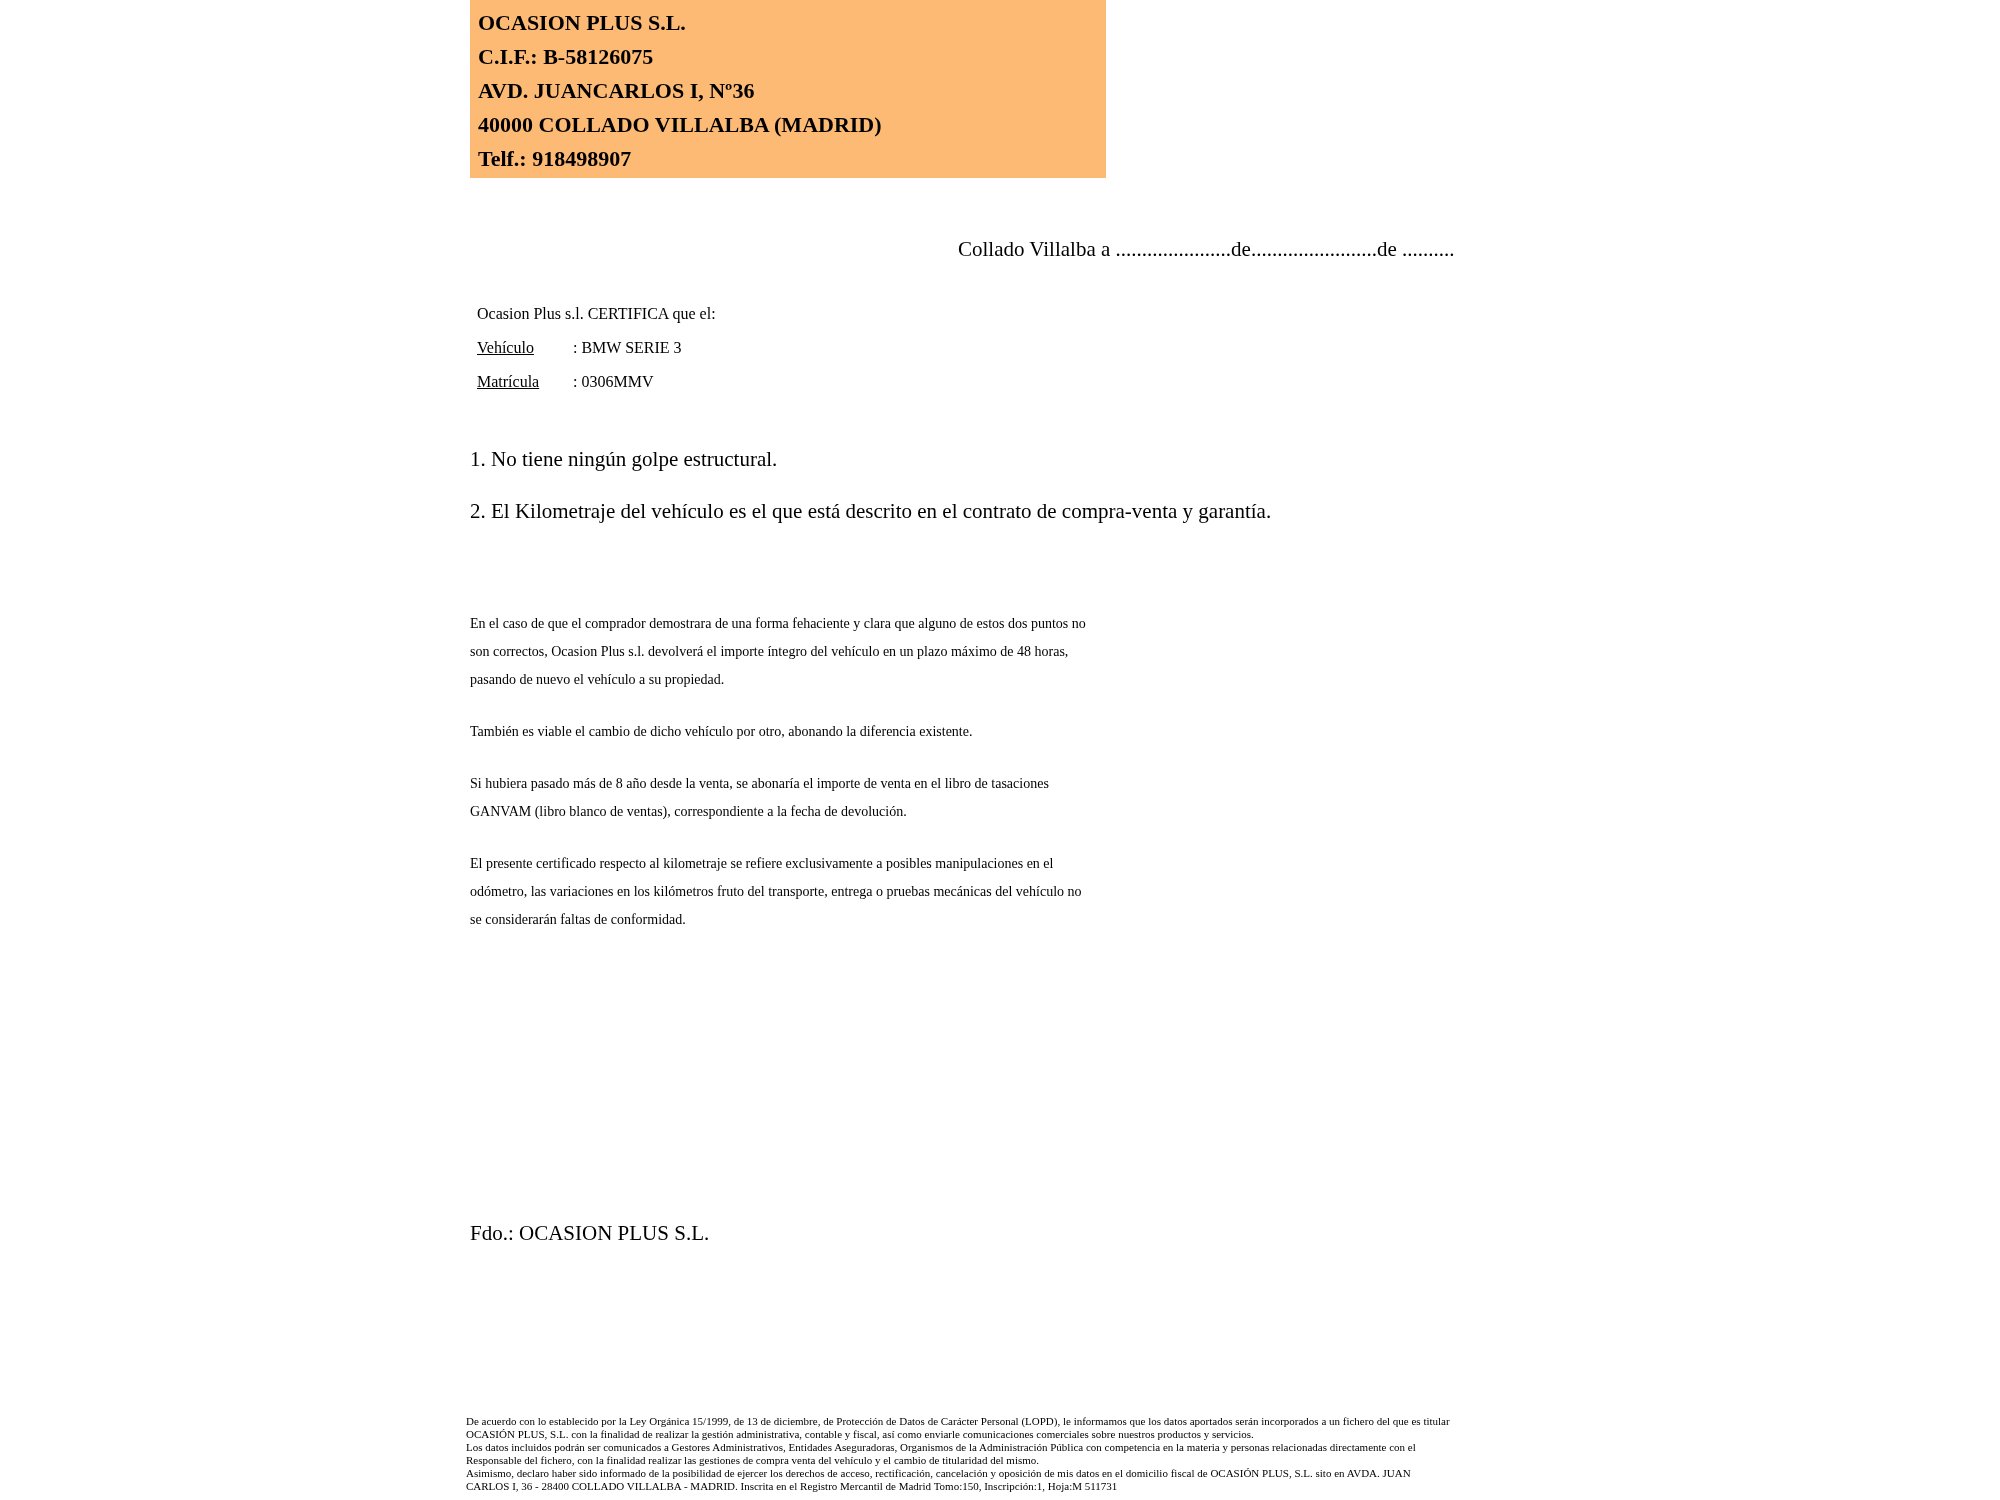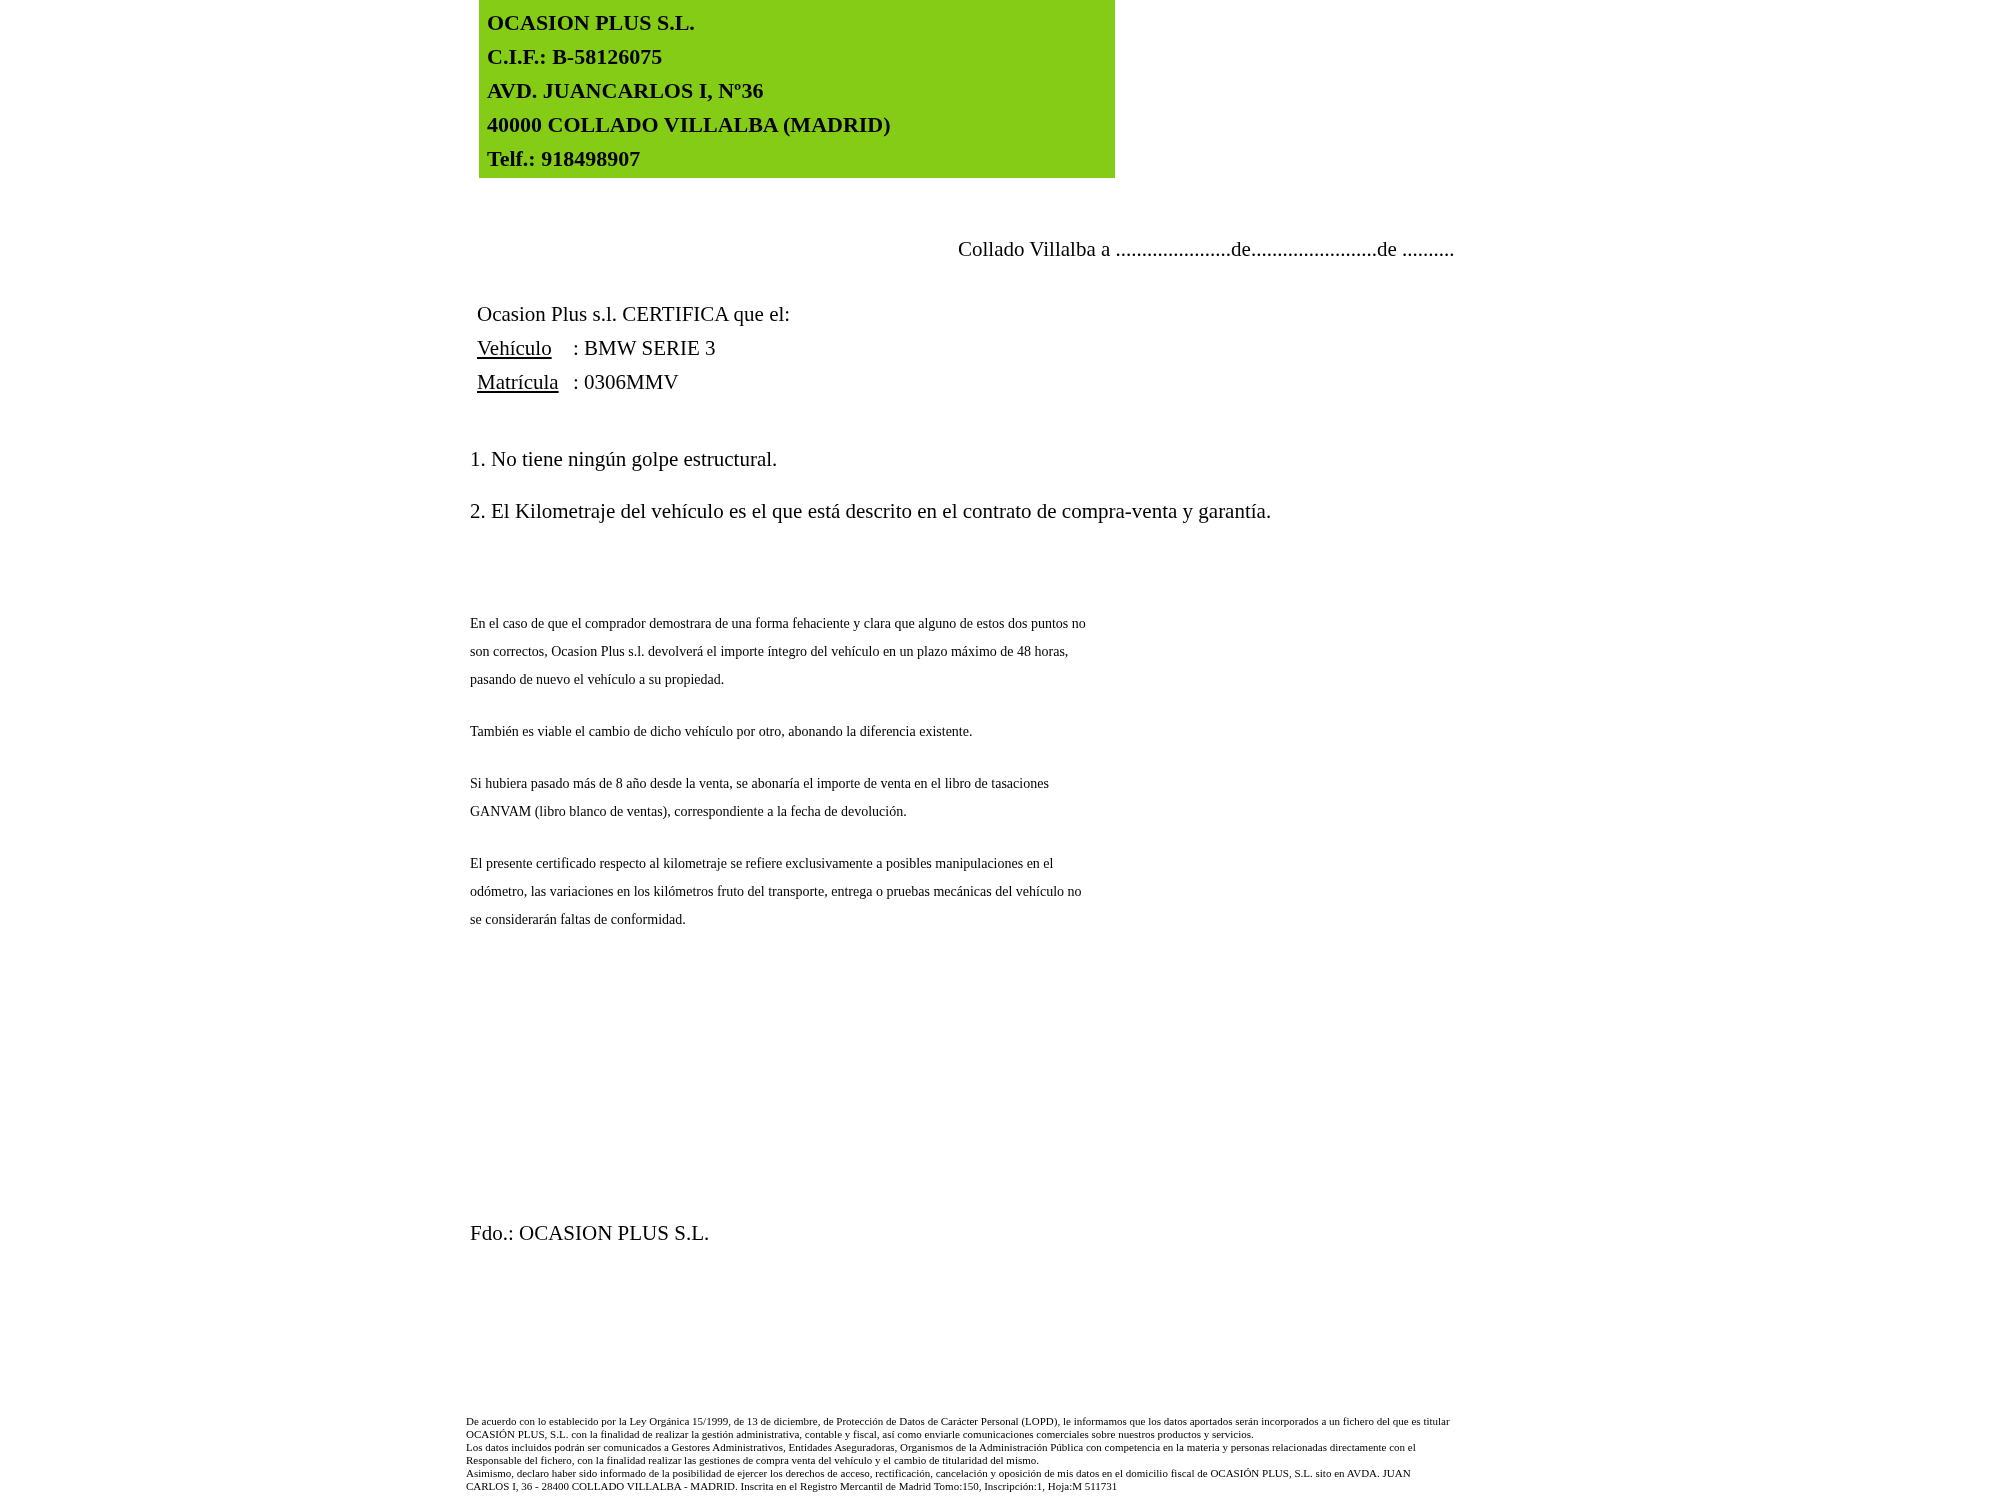--- a/index.html
+++ b/index.html
@@ -22,21 +22,21 @@
   }
   .date-line {
     position: absolute;
     left: 958px; top: 237px;
     font-size: 21px;
     white-space: nowrap;
   }
   .certify {
     position: absolute;
     left: 477px; top: 297px;
-    font-size: 21px;
+    font-size: 16px;
     line-height: 34px;
   }
   .certify .field-label {
     display: inline-block;
     min-width: 96px;
     text-decoration: underline;
   }
   .numbered-items {
     position: absolute;
     left: 470px; top: 445px;
@@ -67,21 +67,21 @@
     left: 466px; top: 1415px;
     width: 1120px;
     font-size: 11px;
     line-height: 13px;
   }
   .legal-footer > div { white-space: nowrap; }
 </style>
 </head>
 <body style="background: rgb(255, 255, 255); color: rgb(0, 0, 0);">
 
-<div class="header-box" style="background: #84cc16; margin-left: 9px;">
+<div class="header-box" style="background: #fdba74;">
 
 <div>OCASION PLUS S.L.</div>
     <div>C.I.F.: B-58126075</div>
     <div>AVD. JUANCARLOS I, Nº36</div>
     <div>40000 COLLADO VILLALBA (MADRID)</div>
     <div>Telf.: 918498907</div>
   </div>
 
 <div class="date-line">Collado Villalba a ......................de........................de ..........</div>
 

